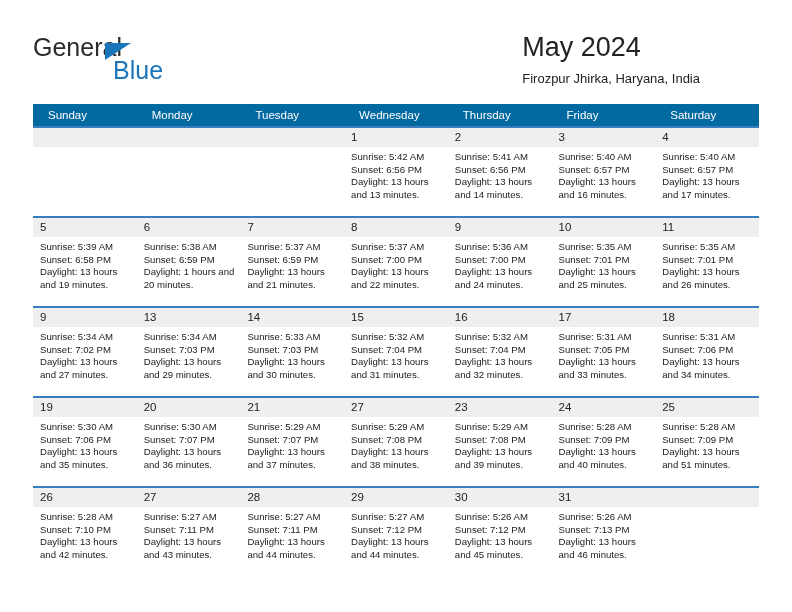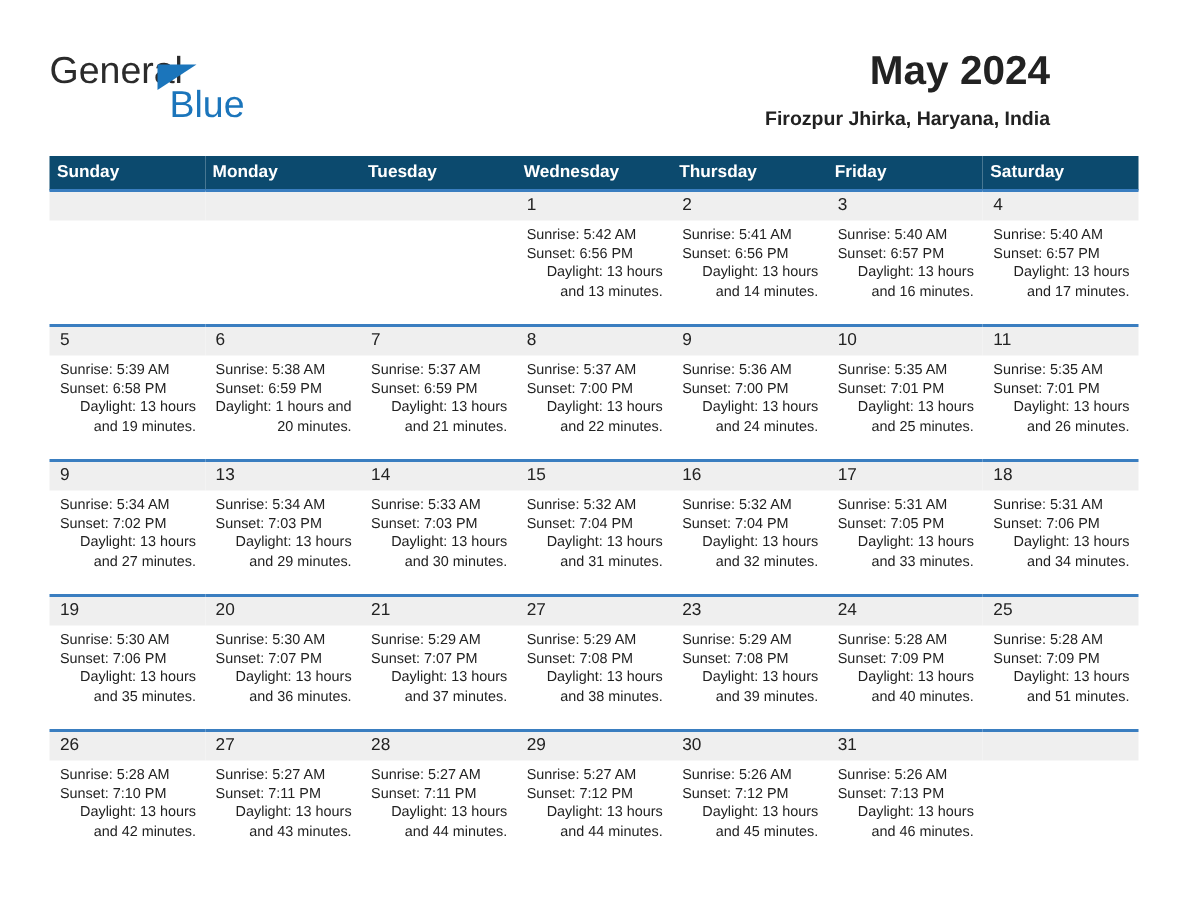--- a/index.html
+++ b/index.html
@@ -59,22 +59,21 @@
     top: 9px;
     width: 0;
     height: 0;
     border-left: 26px solid #1b75bb;
     border-bottom: 17px solid transparent;
   }
   .title-block {
     position: absolute;
     right: 0;
     top: 0;
-    text-align: right;
-    font-weight: bold;
+    text-align: left;
   }
   .cal-title {
     font-size: 27px;
     color: #222222;
     line-height: 34px;
     white-space: nowrap;
   }
   .cal-subtitle {
     font-size: 13px;
     color: #222222;
@@ -86,26 +85,26 @@
   
   .calendar {
     position: absolute;
     left: 33px;
     top: 104px;
     width: 726px;
     border-collapse: collapse;
     table-layout: fixed;
   }
   .calendar th {
-    background: #0c4a6e;
+    background: #0369a1;
     color: #ffffff;
     font-size: 11.5px;
-    font-weight: bold;
+    font-weight: normal;
     text-align: left;
-    padding: 5px 0 5px 5px;
+    padding: 5px 0 5px 15px;
     height: 11px;
     border: none;
   }
   .calendar td {
     vertical-align: top;
     padding: 0;
     border: none;
     width: 103.71px;
     height: 80px;
   }
@@ -131,21 +130,20 @@
     padding: 4px 6px 0 7px;
     font-size: 9.6px;
     line-height: 12.6px;
     color: #222222;
   }
   .dayinfo div {
     white-space: nowrap;
   }
   .dayinfo .dl {
     white-space: normal;
-    text-align: right;
   }
 </style>
 </head>
 <body>
 
 <div class="page">
 
   <div class="header">
     <div class="logo">
       <span class="logo-general">General</span>

